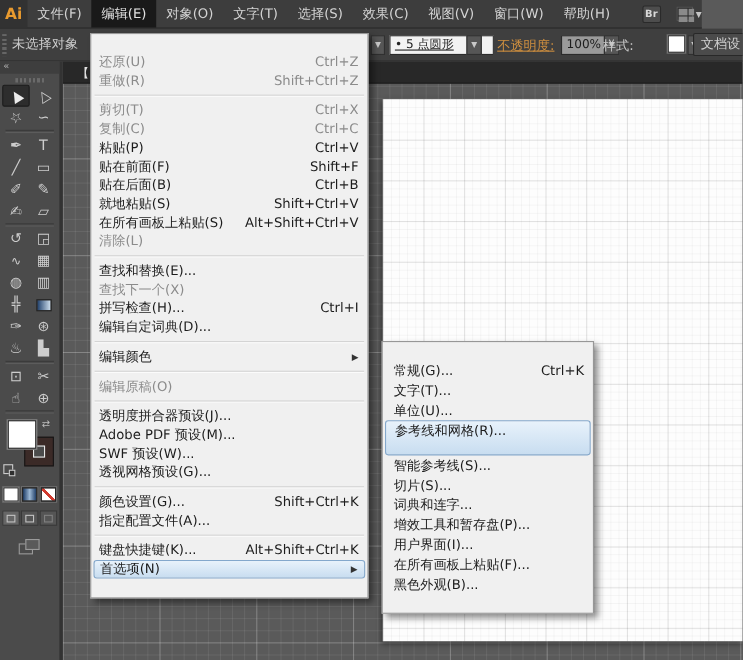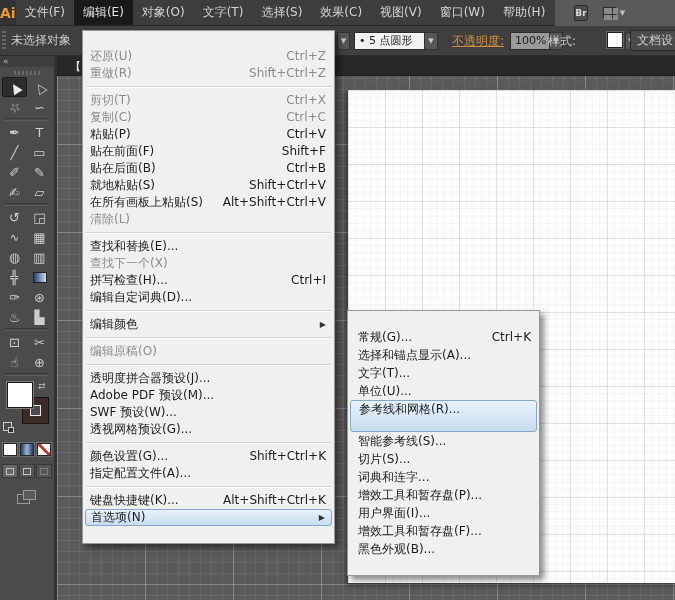--- a/index.html
+++ b/index.html
@@ -1,20 +1,20 @@
 <!DOCTYPE html>
 <html><head>
 <meta charset="utf-8">
 <style>
   * { margin:0; padding:0; box-sizing:border-box; }
   html,body { width:675px; height:600px; overflow:hidden; }
   body { position:relative; font-family:"DejaVu Sans","Liberation Sans",sans-serif; background:#5a5a5a; }
 
   
-  .menubar { position:absolute; left:0; top:0; width:555px; height:26px; background:#3d3d3d;
+  .menubar { position:absolute; left:0; top:0; width:638px; height:26px; background:#3d3d3d;
              border-bottom:1px solid #262626; display:flex; align-items:stretch; z-index:6; }
   .ai-logo { width:30px; display:flex; align-items:center; justify-content:center;
              color:#e89a2f; font-weight:bold; font-size:14px; background:#323232; }
   .mitem { display:flex; align-items:center; padding:0 9px; color:#d4d4d4; font-size:12px; white-space:nowrap; }
   .mitem.active { background:#191919; color:#e2e2e2; }
   .br-badge { margin-left:20px; align-self:center; width:20px; height:16px; background:#4d4d4d;
               border:1px solid #2a2a2a; border-radius:2px; color:#d8d8d8; font-size:9px; font-weight:bold;
               display:flex; align-items:center; justify-content:center; }
   .ws-switch { margin-left:14px; align-self:center; display:flex; align-items:center; gap:3px; }
   .ws-grid { width:15px; height:13px; background:#2e2e2e; border:1px solid #555;
@@ -143,21 +143,21 @@
       </span>
     <span class="ws-arrow">▼</span>
   </div>
 </div>
 
 <div class="controlbar">
   <div class="cb-grip"></div>
   <div class="nosel">未选择对象</div>
 
   <div class="mini-btn" style="left:337px; top:6px; width:13px; height:18px;">▼</div>
-  <div class="field" style="left:354px; top:6px; width:71px; height:18px;">• 5 点圆形</div>
+  <div class="field" style="left:354px; top:6px; width:95px; height:18px;text-decoration:underline;">• 5 点圆形</div>
   <div class="mini-btn" style="left:424px; top:6px; width:14px; height:18px;">▼</div>
 
   <span class="cb-label opacity-link" style="left:452px;">不透明度:</span>
   <div class="field gray-field" style="left:510px; top:6px; width:40px; height:18px;">100%</div>
   <div class="mini-btn" style="left:549px; top:6px; width:14px; height:18px;">▼</div>
 
   <span class="cb-label" style="left:548px;">样式:</span>
   <div class="swatch-white" style="left:607px; top:6px;"></div>
   <div class="mini-btn" style="left:625px; top:6px; width:12px; height:18px;">▼</div>
 
@@ -354,23 +354,20 @@
       <span class="arr">▶</span>
     </div>
 </div>
 
 <div class="popup submenu">
   <div class="mi">
       <span class="lbl">常规(G)...</span>
       <span class="sc">Ctrl+K</span>
     </div>
   <div class="mi">
-      <span class="lbl">选择和锚点显示(A)...</span>
-    </div>
-  <div class="mi">
       <span class="lbl">文字(T)...</span>
     </div>
   <div class="mi">
       <span class="lbl">单位(U)...</span>
     </div>
   <div class="mi hl">
       <span class="lbl">参考线和网格(R)...</span>
     </div>
   <div class="mi">
       <span class="lbl">智能参考线(S)...</span>
@@ -381,18 +378,18 @@
   <div class="mi">
       <span class="lbl">词典和连字...</span>
     </div>
   <div class="mi">
       <span class="lbl">增效工具和暂存盘(P)...</span>
     </div>
   <div class="mi">
       <span class="lbl">用户界面(I)...</span>
     </div>
   <div class="mi">
-      <span class="lbl">增效工具和暂存盘(F)...</span>
+      <span class="lbl">在所有画板上粘贴(F)...</span>
     </div>
   <div class="mi">
       <span class="lbl">黑色外观(B)...</span>
     </div>
 </div>
 
 </body></html>

